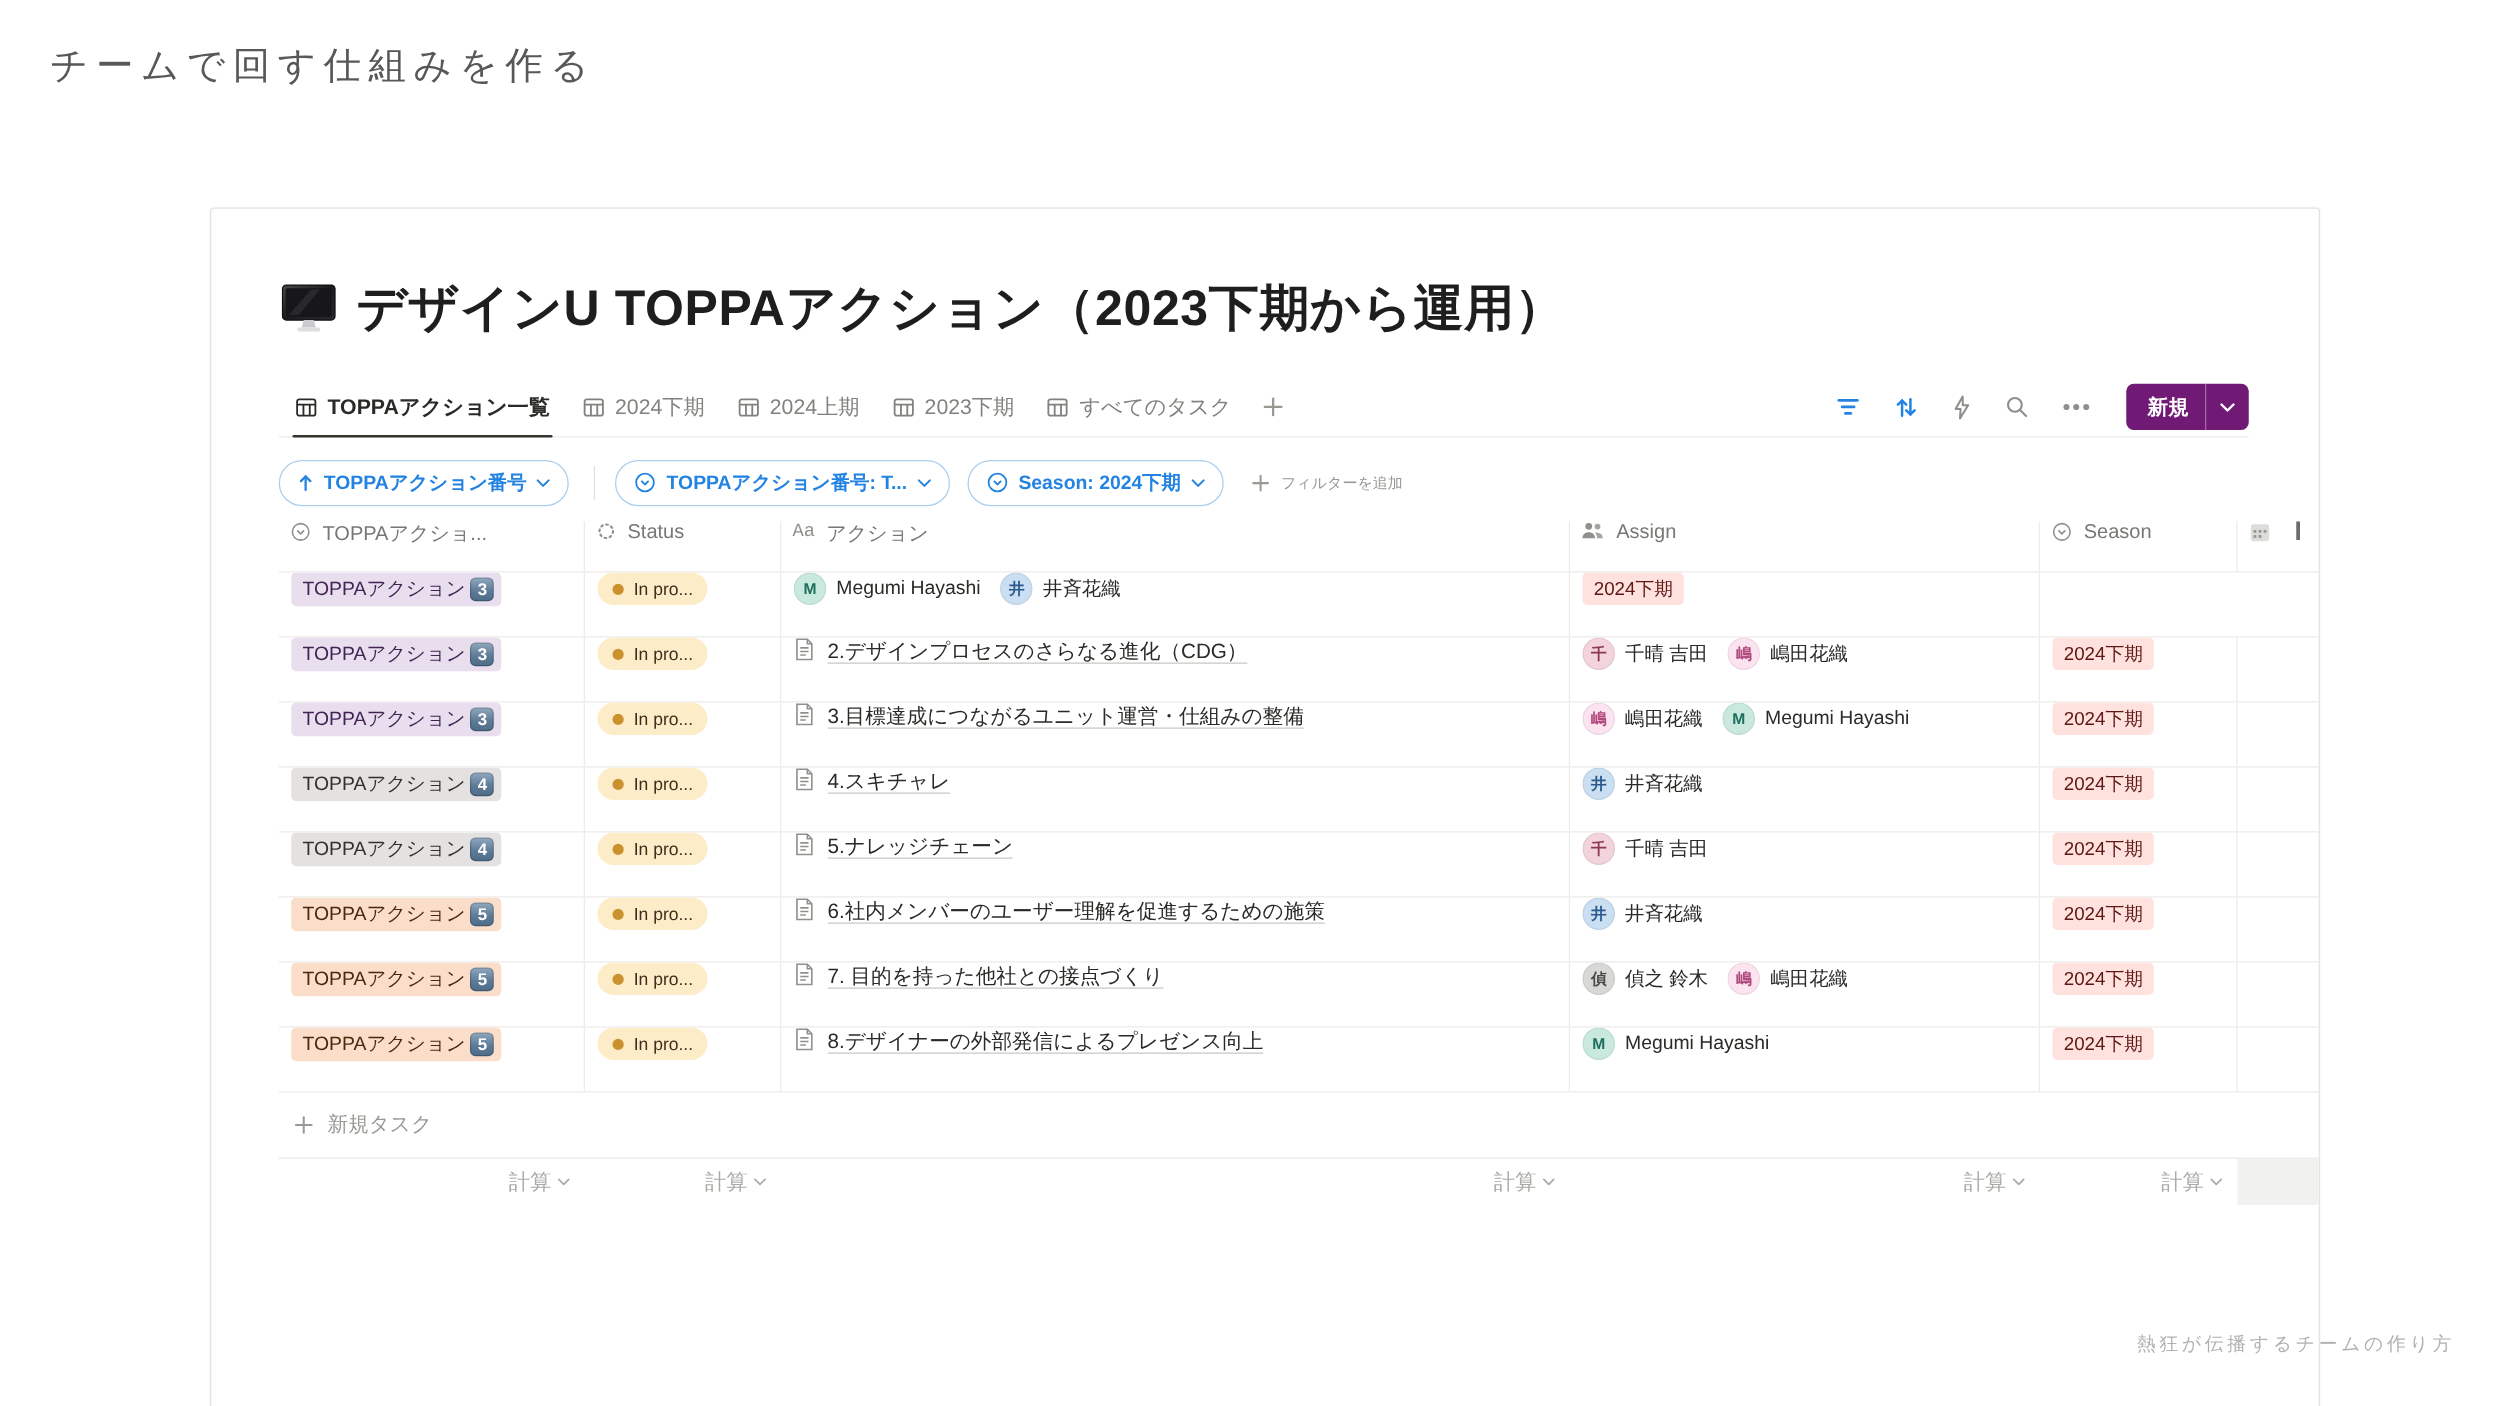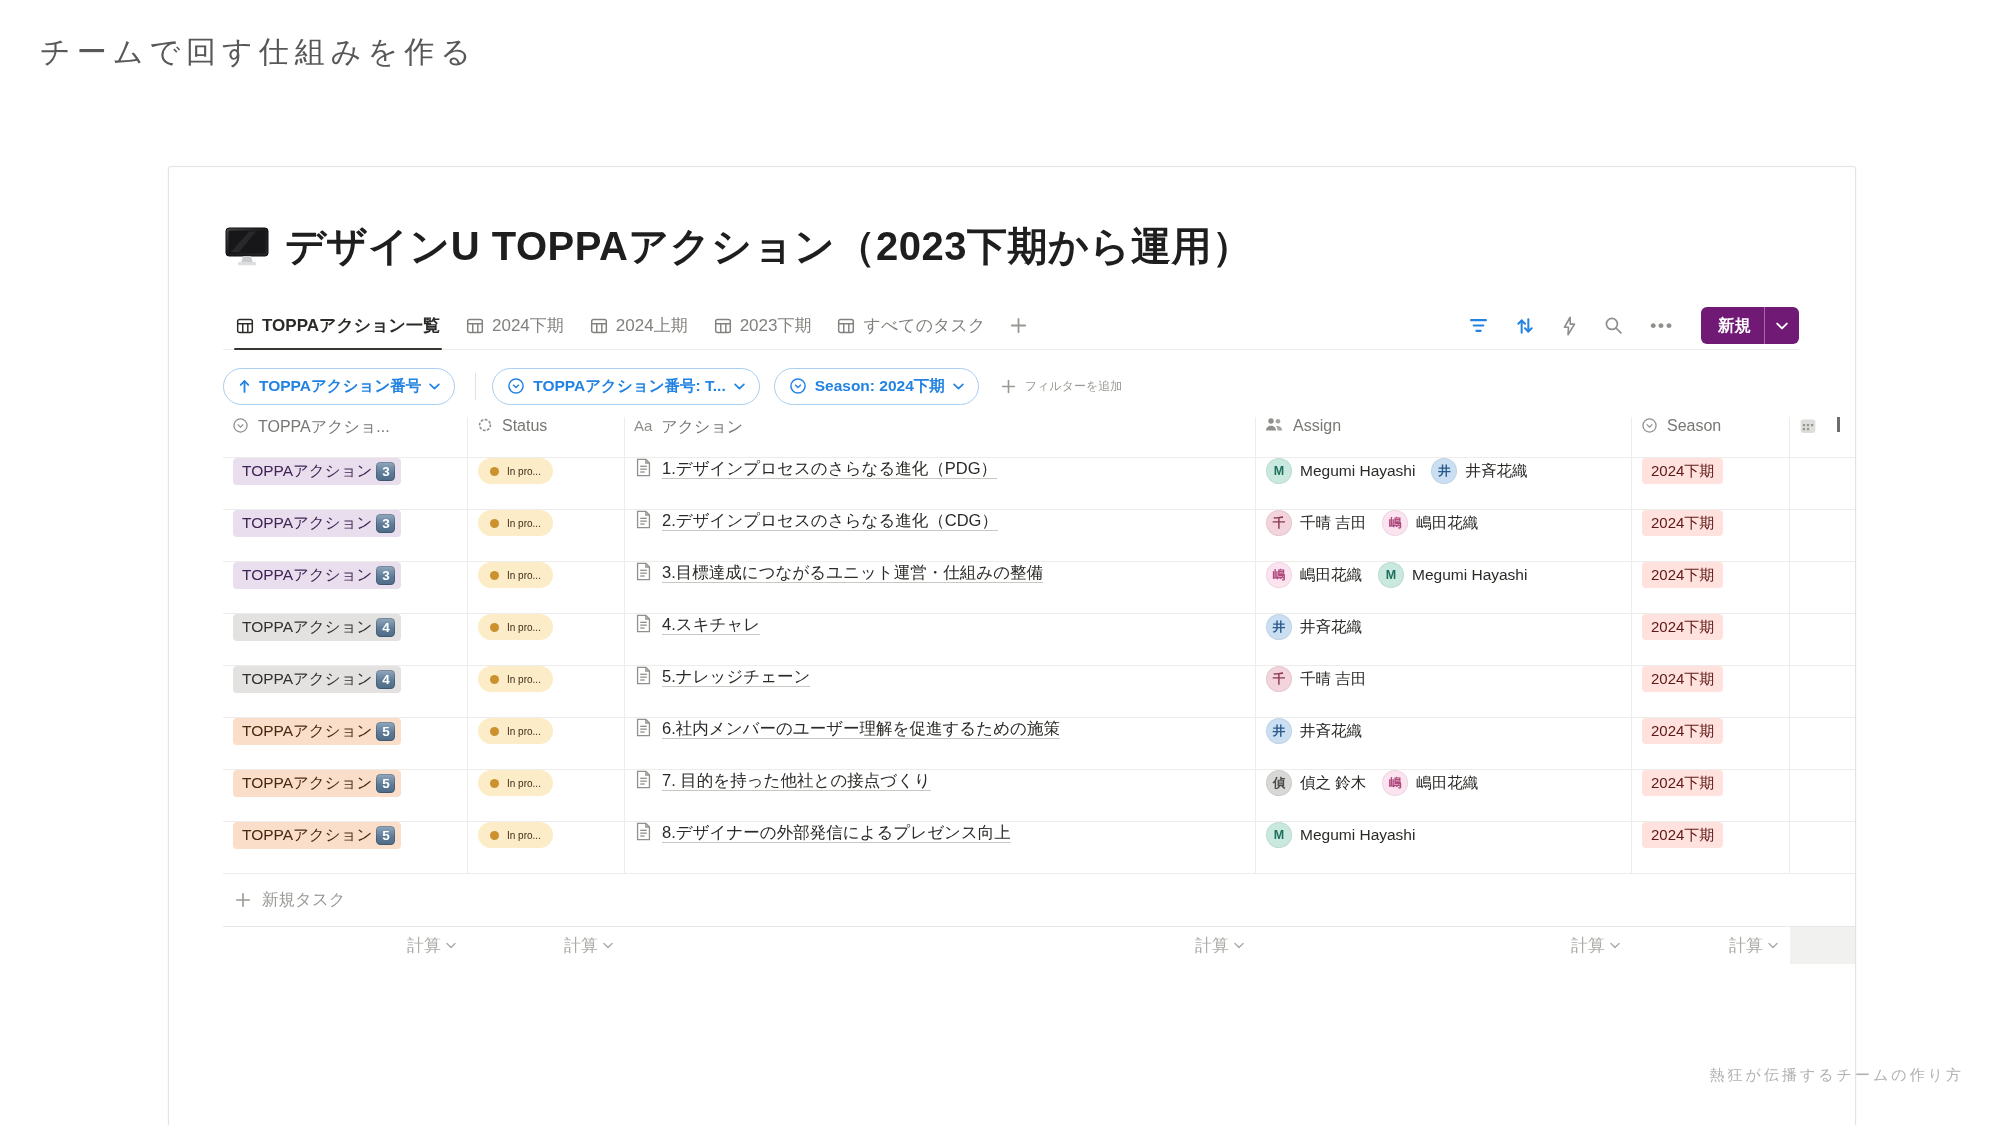--- a/index.html
+++ b/index.html
@@ -45,35 +45,35 @@
   .chips-divider{width:1px;height:27px;background:#E3E2E0;margin:0 16px 0 6px;}
   .add-filter{display:flex;align-items:center;gap:9px;color:#9A9893;
     font-size:12px;margin-left:8px;cursor:pointer;}
   
   .table{margin:12px 0 0 54px;}
   .thead,.trow,.calc-row{display:grid;grid-template-columns:245px 157px 631px 376px 158px 1fr;}
   .thead{height:40px;border-bottom:1px solid #EDECEA;color:#787774;font-size:16px;}
   .th{display:flex;align-items:flex-start;gap:9px;padding:0 9px;
     border-right:1px solid #EDECEA;overflow:hidden;white-space:nowrap;}
   .th:last-child{border-right:none;}
-  .aa-glyph{font-size:15px;color:#908F8B;font-weight:500;}
+  .aa-glyph{font-size:15px;color:#908F8B;font-weight:500;font-family:Liberation Mono, monospace;}
   .clip-mark{display:inline-block;width:3px;height:15px;background:#6D6C68;margin-left:2px;}
   .trow{height:51px;border-bottom:1px solid #EDECEA;}
   .td{display:flex;align-items:flex-start;padding:0 10px;
     border-right:1px solid #EDECEA;overflow:hidden;white-space:nowrap;}
   .td:last-child{border-right:none;}
   .tag{display:inline-flex;align-items:center;height:27px;padding:0 6px 0 9px;
     border-radius:4px;font-size:15.5px;font-weight:500;}
   .keycap{display:inline-flex;align-items:center;justify-content:center;
     width:19px;height:19px;border-radius:4.5px;margin-left:4px;
     background:linear-gradient(180deg,#93A9BE 0%,#5E7C98 55%,#4D6A86 100%);
     color:#fff;font-size:13.5px;font-weight:700;
     box-shadow:inset 0 0 0 1px rgba(0,0,0,0.18);}
   .status-pill{display:inline-flex;align-items:center;gap:8px;height:26px;
-    padding:0 12px;border-radius:13px;font-size:10px;}
+    padding:0 12px;border-radius:13px;font-size:14px;}
   .status-dot{width:9px;height:9px;border-radius:50%;}
   .action-cell{gap:10px;}
   .action-link{font-size:16.5px;font-weight:500;color:#2B2A27;cursor:pointer;
     text-decoration:underline;text-decoration-color:#C9C7C2;text-underline-offset:4px;
     overflow:hidden;text-overflow:ellipsis;}
   .assignee{display:flex;align-items:center;gap:8px;margin-right:16px;font-size:15.5px;color:#2B2A27;}
   .avatar{width:26px;height:26px;border-radius:50%;display:flex;align-items:center;
     justify-content:center;font-size:12.5px;font-weight:700;flex:none;
     box-shadow:inset 0 0 0 1px rgba(0,0,0,0.06);}
   .season-chip{display:inline-flex;align-items:center;height:26px;padding:0 9px;
@@ -339,40 +339,68 @@
               <span>TOPPAアクション</span>
               <span class="keycap">3</span>
             </span>
           </div>
           <div class="td">
             <span class="status-pill" style="background: rgb(253, 236, 200); color: rgb(64, 44, 27);">
               <span class="status-dot" style="background: rgb(203, 145, 47);"></span>
               <span>In pro...</span>
             </span>
           </div>
+          <div class="td">
+            <span class="assignee">
+              <span class="avatar" style="background: rgb(201, 233, 223); color: rgb(31, 111, 92);">M</span>
+              <span>Megumi Hayashi</span>
+            </span>
+            <span class="assignee">
+              <span class="avatar" style="background: rgb(203, 223, 242); color: rgb(42, 90, 140);">井</span>
+              <span>井斉花織</span>
+            </span>
+          </div>
+          <div class="td">
+            <span class="season-chip" style="background: rgb(255, 226, 221); color: rgb(93, 23, 21);">2024下期</span>
+          </div>
+          <div class="td"></div>
+        </div>
+        <div class="trow">
+          <div class="td">
+            <span class="tag" style="background: rgb(232, 222, 238); color: rgb(65, 36, 84);">
+              <span>TOPPAアクション</span>
+              <span class="keycap">3</span>
+            </span>
+          </div>
+          <div class="td">
+            <span class="status-pill" style="background: rgb(253, 236, 200); color: rgb(64, 44, 27);">
+              <span class="status-dot" style="background: rgb(203, 145, 47);"></span>
+              <span>In pro...</span>
+            </span>
+          </div>
           <div class="td action-cell">
             <span class="ic">
               <svg width="17" height="19" viewBox="0 0 14 16" fill="none" stroke="#91908C" stroke-width="1.1">
                 <path d="M2 1.2 h7 l3 3 v10.6 h-10 Z" fill="#ffffff"></path>
                 <path d="M9 1.2 v3 h3"></path>
                 <line x1="4.2" y1="7" x2="9.8" y2="7"></line>
                 <line x1="4.2" y1="9.4" x2="9.8" y2="9.4"></line>
                 <line x1="4.2" y1="11.8" x2="8" y2="11.8"></line>
               </svg>
             </span>
-            <span class="action-link">1.デザインプロセスのさらなる進化（PDG）</span>
-          </div>
-          <div class="td">
-            <span class="assignee">
-              <span class="avatar" style="background: rgb(201, 233, 223); color: rgb(31, 111, 92);">M</span>
-              <span>Megumi Hayashi</span>
-            </span>
-            <span class="assignee">
-              <span class="avatar" style="background: rgb(203, 223, 242); color: rgb(42, 90, 140);">井</span>
-              <span>井斉花織</span>
+            <span class="action-link">2.デザインプロセスのさらなる進化（CDG）</span>
+          </div>
+          <div class="td">
+            <span class="assignee">
+              <span class="avatar" style="background: rgb(243, 211, 220); color: rgb(140, 58, 82);">千</span>
+              <span>千晴 吉田</span>
+            </span>
+            <span class="assignee">
+              <span class="avatar" style="background: rgb(251, 227, 239); color: rgb(176, 74, 126);">嶋</span>
+              <span>嶋田花織</span>
             </span>
           </div>
           <div class="td">
             <span class="season-chip" style="background: rgb(255, 226, 221); color: rgb(93, 23, 21);">2024下期</span>
           </div>
           <div class="td"></div>
         </div>
         <div class="trow">
           <div class="td">
             <span class="tag" style="background: rgb(232, 222, 238); color: rgb(65, 36, 84);">
@@ -389,70 +417,66 @@
           <div class="td action-cell">
             <span class="ic">
               <svg width="17" height="19" viewBox="0 0 14 16" fill="none" stroke="#91908C" stroke-width="1.1">
                 <path d="M2 1.2 h7 l3 3 v10.6 h-10 Z" fill="#ffffff"></path>
                 <path d="M9 1.2 v3 h3"></path>
                 <line x1="4.2" y1="7" x2="9.8" y2="7"></line>
                 <line x1="4.2" y1="9.4" x2="9.8" y2="9.4"></line>
                 <line x1="4.2" y1="11.8" x2="8" y2="11.8"></line>
               </svg>
             </span>
-            <span class="action-link">2.デザインプロセスのさらなる進化（CDG）</span>
-          </div>
-          <div class="td">
-            <span class="assignee">
-              <span class="avatar" style="background: rgb(243, 211, 220); color: rgb(140, 58, 82);">千</span>
-              <span>千晴 吉田</span>
-            </span>
+            <span class="action-link">3.目標達成につながるユニット運営・仕組みの整備</span>
+          </div>
+          <div class="td">
             <span class="assignee">
               <span class="avatar" style="background: rgb(251, 227, 239); color: rgb(176, 74, 126);">嶋</span>
               <span>嶋田花織</span>
             </span>
-          </div>
-          <div class="td">
-            <span class="season-chip" style="background: rgb(255, 226, 221); color: rgb(93, 23, 21);">2024下期</span>
-          </div>
-          <div class="td"></div>
-        </div>
-        <div class="trow">
-          <div class="td">
-            <span class="tag" style="background: rgb(232, 222, 238); color: rgb(65, 36, 84);">
-              <span>TOPPAアクション</span>
-              <span class="keycap">3</span>
+            <span class="assignee">
+              <span class="avatar" style="background: rgb(201, 233, 223); color: rgb(31, 111, 92);">M</span>
+              <span>Megumi Hayashi</span>
+            </span>
+          </div>
+          <div class="td">
+            <span class="season-chip" style="background: rgb(255, 226, 221); color: rgb(93, 23, 21);">2024下期</span>
+          </div>
+          <div class="td"></div>
+        </div>
+        <div class="trow">
+          <div class="td">
+            <span class="tag" style="background: rgb(227, 226, 224); color: rgb(50, 48, 44);">
+              <span>TOPPAアクション</span>
+              <span class="keycap">4</span>
             </span>
           </div>
           <div class="td">
             <span class="status-pill" style="background: rgb(253, 236, 200); color: rgb(64, 44, 27);">
               <span class="status-dot" style="background: rgb(203, 145, 47);"></span>
               <span>In pro...</span>
             </span>
           </div>
           <div class="td action-cell">
             <span class="ic">
               <svg width="17" height="19" viewBox="0 0 14 16" fill="none" stroke="#91908C" stroke-width="1.1">
                 <path d="M2 1.2 h7 l3 3 v10.6 h-10 Z" fill="#ffffff"></path>
                 <path d="M9 1.2 v3 h3"></path>
                 <line x1="4.2" y1="7" x2="9.8" y2="7"></line>
                 <line x1="4.2" y1="9.4" x2="9.8" y2="9.4"></line>
                 <line x1="4.2" y1="11.8" x2="8" y2="11.8"></line>
               </svg>
             </span>
-            <span class="action-link">3.目標達成につながるユニット運営・仕組みの整備</span>
-          </div>
-          <div class="td">
-            <span class="assignee">
-              <span class="avatar" style="background: rgb(251, 227, 239); color: rgb(176, 74, 126);">嶋</span>
-              <span>嶋田花織</span>
-            </span>
-            <span class="assignee">
-              <span class="avatar" style="background: rgb(201, 233, 223); color: rgb(31, 111, 92);">M</span>
-              <span>Megumi Hayashi</span>
+            <span class="action-link">4.スキチャレ</span>
+          </div>
+          <div class="td">
+            <span class="assignee">
+              <span class="avatar" style="background: rgb(203, 223, 242); color: rgb(42, 90, 140);">井</span>
+              <span>井斉花織</span>
             </span>
           </div>
           <div class="td">
             <span class="season-chip" style="background: rgb(255, 226, 221); color: rgb(93, 23, 21);">2024下期</span>
           </div>
           <div class="td"></div>
         </div>
         <div class="trow">
           <div class="td">
             <span class="tag" style="background: rgb(227, 226, 224); color: rgb(50, 48, 44);">
@@ -469,62 +493,62 @@
           <div class="td action-cell">
             <span class="ic">
               <svg width="17" height="19" viewBox="0 0 14 16" fill="none" stroke="#91908C" stroke-width="1.1">
                 <path d="M2 1.2 h7 l3 3 v10.6 h-10 Z" fill="#ffffff"></path>
                 <path d="M9 1.2 v3 h3"></path>
                 <line x1="4.2" y1="7" x2="9.8" y2="7"></line>
                 <line x1="4.2" y1="9.4" x2="9.8" y2="9.4"></line>
                 <line x1="4.2" y1="11.8" x2="8" y2="11.8"></line>
               </svg>
             </span>
-            <span class="action-link">4.スキチャレ</span>
-          </div>
-          <div class="td">
-            <span class="assignee">
-              <span class="avatar" style="background: rgb(203, 223, 242); color: rgb(42, 90, 140);">井</span>
-              <span>井斉花織</span>
-            </span>
-          </div>
-          <div class="td">
-            <span class="season-chip" style="background: rgb(255, 226, 221); color: rgb(93, 23, 21);">2024下期</span>
-          </div>
-          <div class="td"></div>
-        </div>
-        <div class="trow">
-          <div class="td">
-            <span class="tag" style="background: rgb(227, 226, 224); color: rgb(50, 48, 44);">
-              <span>TOPPAアクション</span>
-              <span class="keycap">4</span>
+            <span class="action-link">5.ナレッジチェーン</span>
+          </div>
+          <div class="td">
+            <span class="assignee">
+              <span class="avatar" style="background: rgb(243, 211, 220); color: rgb(140, 58, 82);">千</span>
+              <span>千晴 吉田</span>
+            </span>
+          </div>
+          <div class="td">
+            <span class="season-chip" style="background: rgb(255, 226, 221); color: rgb(93, 23, 21);">2024下期</span>
+          </div>
+          <div class="td"></div>
+        </div>
+        <div class="trow">
+          <div class="td">
+            <span class="tag" style="background: rgb(250, 222, 201); color: rgb(73, 41, 14);">
+              <span>TOPPAアクション</span>
+              <span class="keycap">5</span>
             </span>
           </div>
           <div class="td">
             <span class="status-pill" style="background: rgb(253, 236, 200); color: rgb(64, 44, 27);">
               <span class="status-dot" style="background: rgb(203, 145, 47);"></span>
               <span>In pro...</span>
             </span>
           </div>
           <div class="td action-cell">
             <span class="ic">
               <svg width="17" height="19" viewBox="0 0 14 16" fill="none" stroke="#91908C" stroke-width="1.1">
                 <path d="M2 1.2 h7 l3 3 v10.6 h-10 Z" fill="#ffffff"></path>
                 <path d="M9 1.2 v3 h3"></path>
                 <line x1="4.2" y1="7" x2="9.8" y2="7"></line>
                 <line x1="4.2" y1="9.4" x2="9.8" y2="9.4"></line>
                 <line x1="4.2" y1="11.8" x2="8" y2="11.8"></line>
               </svg>
             </span>
-            <span class="action-link">5.ナレッジチェーン</span>
-          </div>
-          <div class="td">
-            <span class="assignee">
-              <span class="avatar" style="background: rgb(243, 211, 220); color: rgb(140, 58, 82);">千</span>
-              <span>千晴 吉田</span>
+            <span class="action-link">6.社内メンバーのユーザー理解を促進するための施策</span>
+          </div>
+          <div class="td">
+            <span class="assignee">
+              <span class="avatar" style="background: rgb(203, 223, 242); color: rgb(42, 90, 140);">井</span>
+              <span>井斉花織</span>
             </span>
           </div>
           <div class="td">
             <span class="season-chip" style="background: rgb(255, 226, 221); color: rgb(93, 23, 21);">2024下期</span>
           </div>
           <div class="td"></div>
         </div>
         <div class="trow">
           <div class="td">
             <span class="tag" style="background: rgb(250, 222, 201); color: rgb(73, 41, 14);">
@@ -541,26 +565,30 @@
           <div class="td action-cell">
             <span class="ic">
               <svg width="17" height="19" viewBox="0 0 14 16" fill="none" stroke="#91908C" stroke-width="1.1">
                 <path d="M2 1.2 h7 l3 3 v10.6 h-10 Z" fill="#ffffff"></path>
                 <path d="M9 1.2 v3 h3"></path>
                 <line x1="4.2" y1="7" x2="9.8" y2="7"></line>
                 <line x1="4.2" y1="9.4" x2="9.8" y2="9.4"></line>
                 <line x1="4.2" y1="11.8" x2="8" y2="11.8"></line>
               </svg>
             </span>
-            <span class="action-link">6.社内メンバーのユーザー理解を促進するための施策</span>
-          </div>
-          <div class="td">
-            <span class="assignee">
-              <span class="avatar" style="background: rgb(203, 223, 242); color: rgb(42, 90, 140);">井</span>
-              <span>井斉花織</span>
+            <span class="action-link">7. 目的を持った他社との接点づくり</span>
+          </div>
+          <div class="td">
+            <span class="assignee">
+              <span class="avatar" style="background: rgb(216, 216, 214); color: rgb(74, 74, 72);">偵</span>
+              <span>偵之 鈴木</span>
+            </span>
+            <span class="assignee">
+              <span class="avatar" style="background: rgb(251, 227, 239); color: rgb(176, 74, 126);">嶋</span>
+              <span>嶋田花織</span>
             </span>
           </div>
           <div class="td">
             <span class="season-chip" style="background: rgb(255, 226, 221); color: rgb(93, 23, 21);">2024下期</span>
           </div>
           <div class="td"></div>
         </div>
         <div class="trow">
           <div class="td">
             <span class="tag" style="background: rgb(250, 222, 201); color: rgb(73, 41, 14);">
@@ -577,60 +605,20 @@
           <div class="td action-cell">
             <span class="ic">
               <svg width="17" height="19" viewBox="0 0 14 16" fill="none" stroke="#91908C" stroke-width="1.1">
                 <path d="M2 1.2 h7 l3 3 v10.6 h-10 Z" fill="#ffffff"></path>
                 <path d="M9 1.2 v3 h3"></path>
                 <line x1="4.2" y1="7" x2="9.8" y2="7"></line>
                 <line x1="4.2" y1="9.4" x2="9.8" y2="9.4"></line>
                 <line x1="4.2" y1="11.8" x2="8" y2="11.8"></line>
               </svg>
             </span>
-            <span class="action-link">7. 目的を持った他社との接点づくり</span>
-          </div>
-          <div class="td">
-            <span class="assignee">
-              <span class="avatar" style="background: rgb(216, 216, 214); color: rgb(74, 74, 72);">偵</span>
-              <span>偵之 鈴木</span>
-            </span>
-            <span class="assignee">
-              <span class="avatar" style="background: rgb(251, 227, 239); color: rgb(176, 74, 126);">嶋</span>
-              <span>嶋田花織</span>
-            </span>
-          </div>
-          <div class="td">
-            <span class="season-chip" style="background: rgb(255, 226, 221); color: rgb(93, 23, 21);">2024下期</span>
-          </div>
-          <div class="td"></div>
-        </div>
-        <div class="trow">
-          <div class="td">
-            <span class="tag" style="background: rgb(250, 222, 201); color: rgb(73, 41, 14);">
-              <span>TOPPAアクション</span>
-              <span class="keycap">5</span>
-            </span>
-          </div>
-          <div class="td">
-            <span class="status-pill" style="background: rgb(253, 236, 200); color: rgb(64, 44, 27);">
-              <span class="status-dot" style="background: rgb(203, 145, 47);"></span>
-              <span>In pro...</span>
-            </span>
-          </div>
-          <div class="td action-cell">
-            <span class="ic">
-              <svg width="17" height="19" viewBox="0 0 14 16" fill="none" stroke="#91908C" stroke-width="1.1">
-                <path d="M2 1.2 h7 l3 3 v10.6 h-10 Z" fill="#ffffff"></path>
-                <path d="M9 1.2 v3 h3"></path>
-                <line x1="4.2" y1="7" x2="9.8" y2="7"></line>
-                <line x1="4.2" y1="9.4" x2="9.8" y2="9.4"></line>
-                <line x1="4.2" y1="11.8" x2="8" y2="11.8"></line>
-              </svg>
-            </span>
             <span class="action-link">8.デザイナーの外部発信によるプレゼンス向上</span>
           </div>
           <div class="td">
             <span class="assignee">
               <span class="avatar" style="background: rgb(201, 233, 223); color: rgb(31, 111, 92);">M</span>
               <span>Megumi Hayashi</span>
             </span>
           </div>
           <div class="td">
             <span class="season-chip" style="background: rgb(255, 226, 221); color: rgb(93, 23, 21);">2024下期</span>

